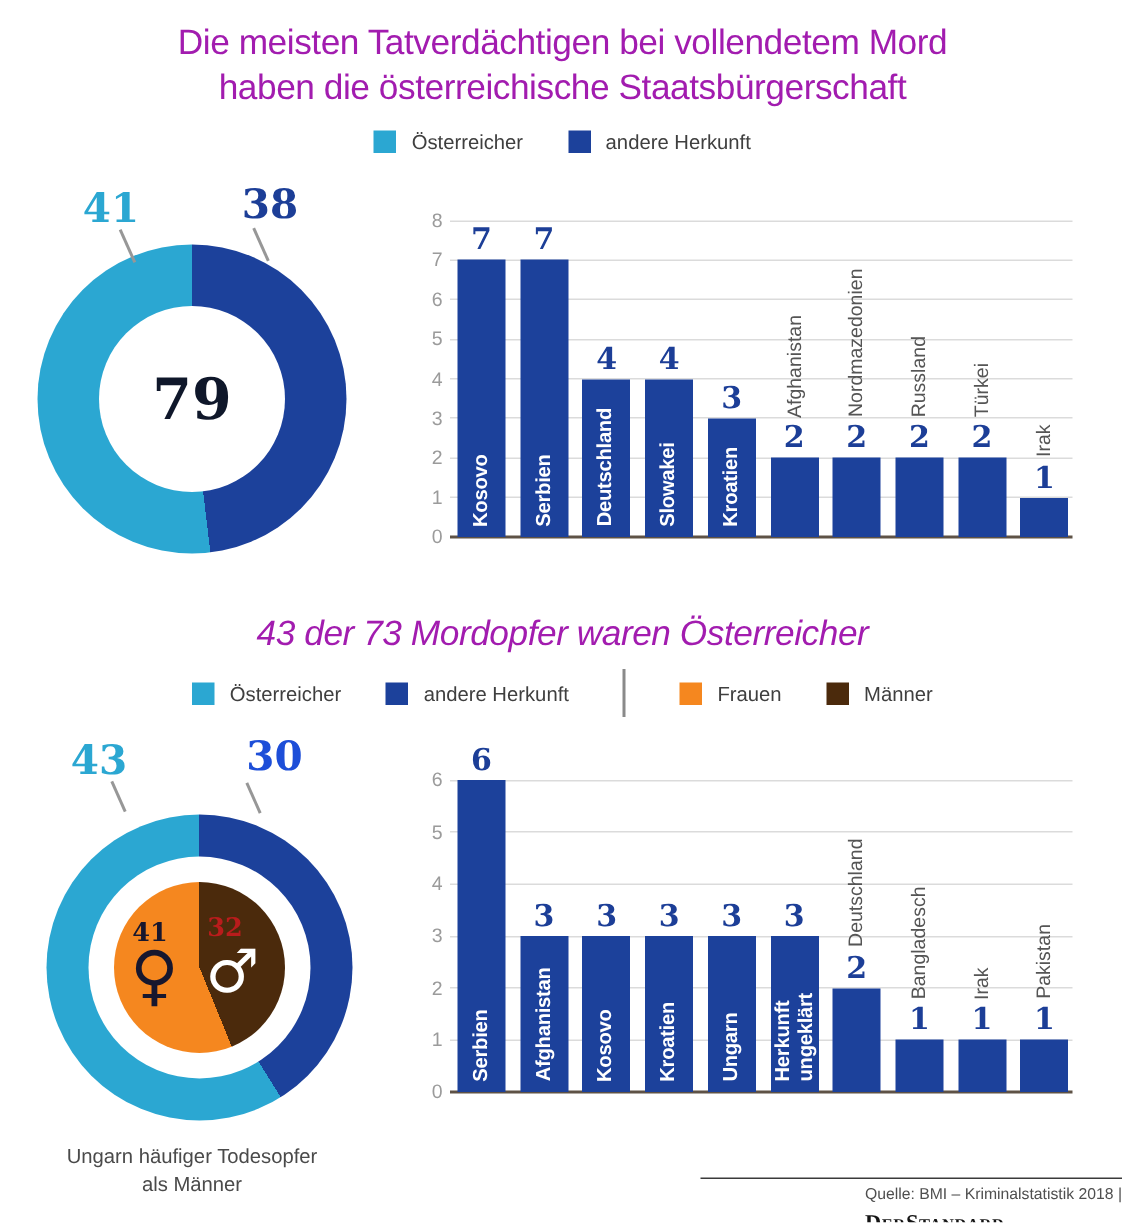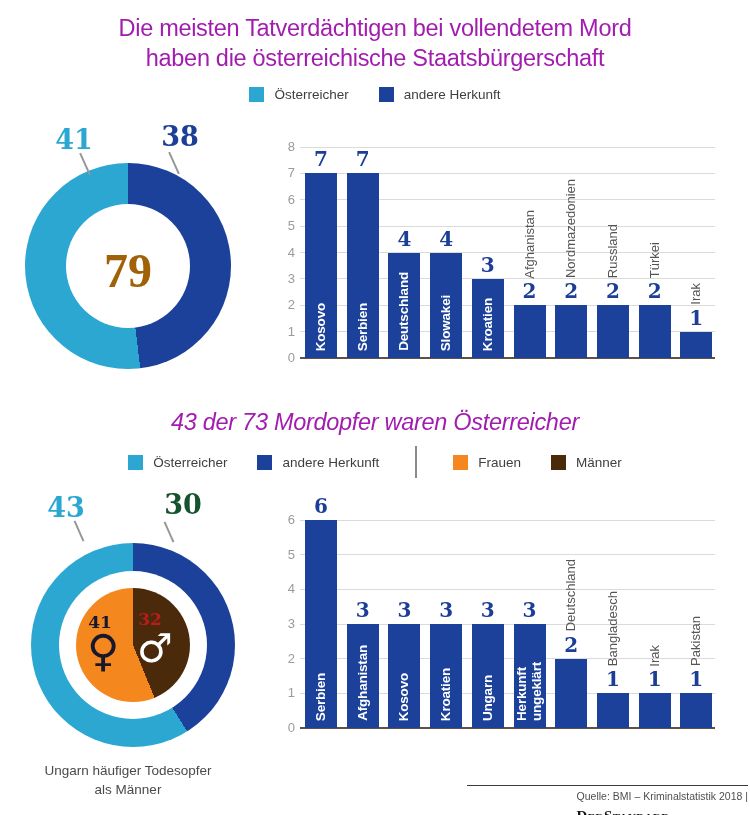--- a/index.html
+++ b/index.html
@@ -14,21 +14,21 @@
   .legend-item{display:flex;align-items:center;gap:10px;}
   .swatch{width:15px;height:15px;display:inline-block;}
   .legend-label{font-size:13.5px;color:#3f3f3f;}
   .legend-divider{width:2px;height:32px;background:#8a8a8a;margin:0 6px;}
   
   .ring,.hole,.pie{border-radius:50%;}
   .hole{background:#ffffff;}
   .serifnum{font-family:"DejaVu Serif",serif;font-weight:bold;text-align:center;}
   .callout{font-size:27px;}
   .leader{width:2px;height:24px;background:#979797;transform:rotate(-24deg);}
-  .center-total{font-size:48px;color:#a16207;font-family:Liberation Serif, serif;}
+  .center-total{font-size:38px;color:#0f172a;}
   .pie-num{font-size:17px;}
   .gender{font-family:"DejaVu Sans",sans-serif;text-align:center;line-height:1;}
   .caption{font-size:13.5px;color:#4a4a4a;text-align:center;line-height:1.4;white-space:pre-line;}
   
   .barchart{overflow:visible;}
   .tick{position:absolute;left:0;width:12px;text-align:right;font-size:13px;color:#9b9b9b;}
   .gridline{position:absolute;height:1px;}
   .baseline{position:absolute;height:2px;}
   .bar{position:absolute;}
   .bar-value{position:absolute;text-align:center;font-family:"DejaVu Serif",serif;
@@ -142,21 +142,21 @@
       <span class="swatch" style="background: rgb(75, 42, 12);"></span>
       <span class="legend-label">Männer</span>
     </div>
   </div>
 
   <div class="abs ring" id="ring2" style="left: 31px; top: 543px; width: 204px; height: 204px; background: conic-gradient(rgb(28, 65, 155) 0deg, rgb(28, 65, 155) 41.0959%, rgb(43, 167, 210) 41.0959%, rgb(43, 167, 210) 100%);"></div>
   <div class="abs hole" style="left:59px;top:571px;width:148px;height:148px;"></div>
   <div class="abs pie" id="pie2" style="left: 76px; top: 588px; width: 114px; height: 114px; background: conic-gradient(rgb(75, 42, 12) 0deg, rgb(75, 42, 12) 43.8356%, rgb(245, 135, 31) 43.8356%, rgb(245, 135, 31) 100%);"></div>
 
   <div class="abs serifnum callout" style="left:44px;top:492px;width:44px;color:#2BA7D2;">43</div>
-  <div class="abs serifnum callout" style="left:161px;top:489px;width:44px;color:#14532d;">30</div>
+  <div class="abs serifnum callout" style="left:161px;top:489px;width:44px;color:#1d4ed8;">30</div>
   <div class="abs leader" style="left:78px;top:520px;height:22px;"></div>
   <div class="abs leader" style="left:168px;top:521px;height:22px;"></div>
 
   <div class="abs serifnum pie-num" style="left:82px;top:612px;width:36px;color:#17172E;">41</div>
   <div class="abs gender" style="left:81px;top:629px;width:44px;font-size:44px;color:#17172E;">♀</div>
   <div class="abs serifnum pie-num" style="left:132px;top:609px;width:36px;color:#b91c1c;">32</div>
   <div class="abs gender" style="left:133px;top:628px;width:44px;font-size:40px;color:#FFFFFF;">♂</div>
 
   <div class="abs caption" style="left:18px;top:762px;width:220px;">Ungarn häufiger Todesopfer
 als Männer</div>

